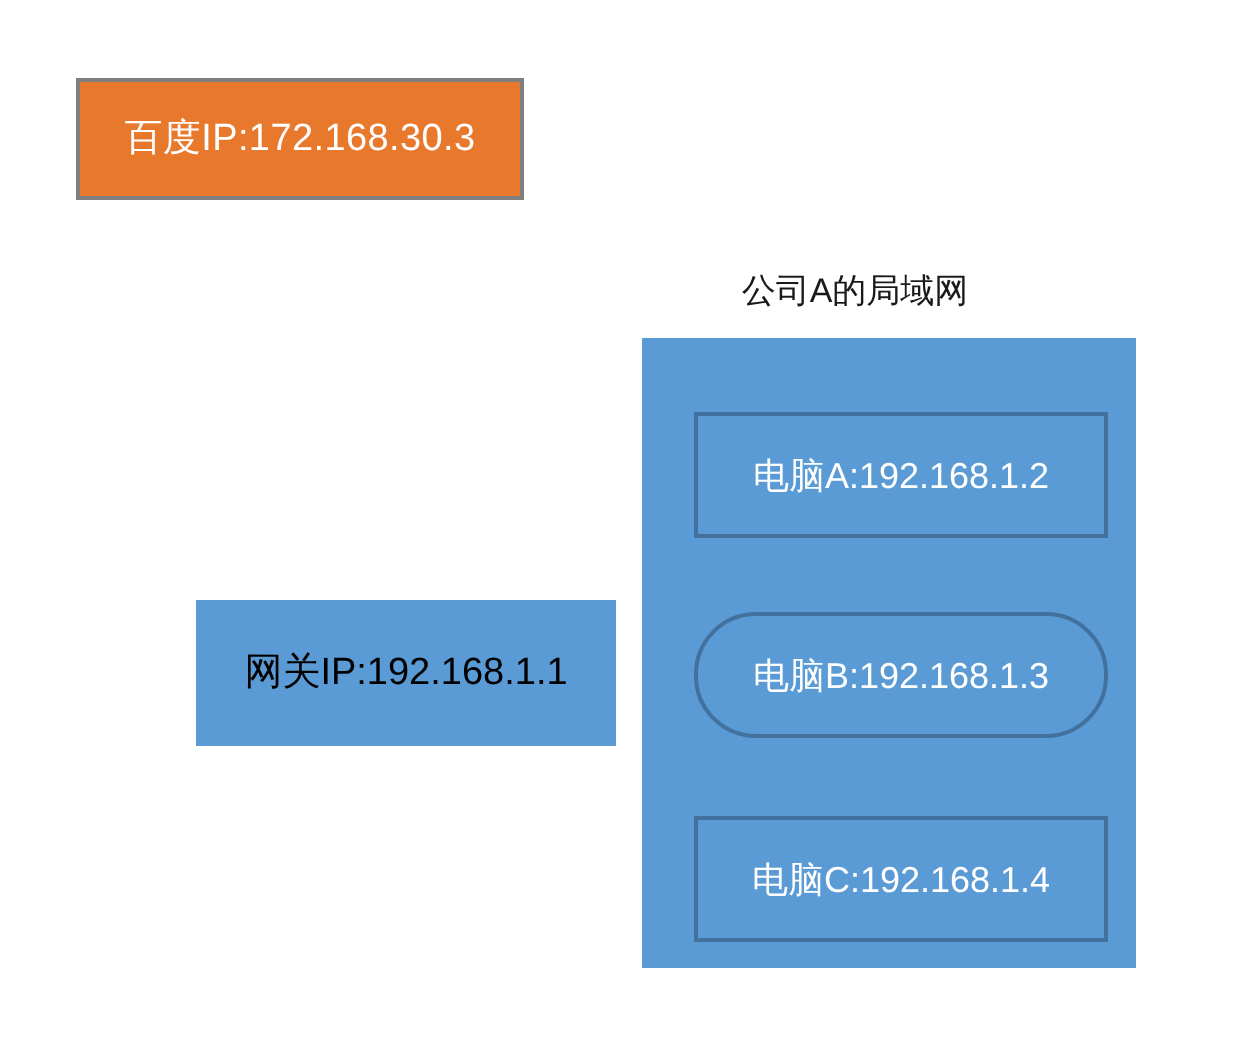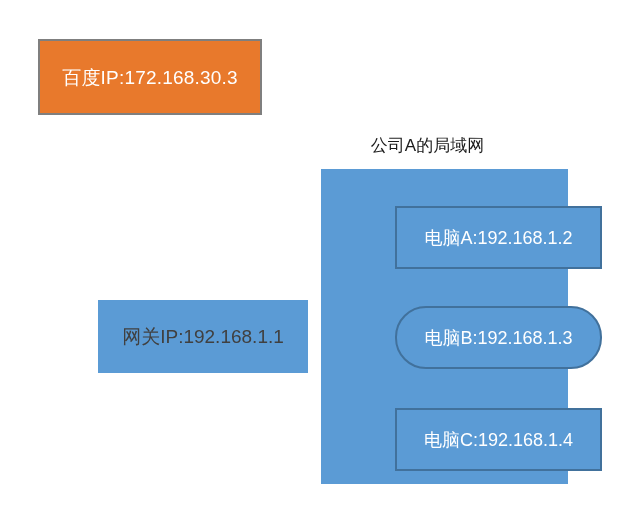--- a/index.html
+++ b/index.html
@@ -20,21 +20,21 @@
     height: 524px;
     background: #ffffff;
   }
 
   
   .node-baidu {
     position: absolute;
     left: 38px;
     top: 39px;
     width: 224px;
-    height: 76px;
+    height: 61px;
     box-sizing: border-box;
     background: #E8792C;
     border: 2px solid #7F7F7F;
     display: flex;
     align-items: center;
     justify-content: center;
   }
   .node-baidu .node-label {
     color: #ffffff;
     font-size: 19px;
@@ -51,21 +51,21 @@
     width: 210px;
     height: 73px;
     box-sizing: border-box;
     background: #5B9BD5;
     border: 2px solid #5B9BD5;
     display: flex;
     align-items: center;
     justify-content: center;
   }
   .node-gateway .node-label {
-    color: #404040;
+    color: #000000;
     font-size: 19px;
     line-height: 1;
     white-space: nowrap;
   }
 
   
   .lan-title {
     position: absolute;
     left: 304px;
     top: 137px;
@@ -94,21 +94,20 @@
     position: absolute;
     left: 25px;
     width: 207px;
     height: 63px;
     box-sizing: border-box;
     background: #5B9BD5;
     border: 2px solid #41719C;
     display: flex;
     align-items: center;
     justify-content: center;
-    margin-left: 48px;
   }
   .node-computer .node-label {
     color: #ffffff;
     font-size: 18px;
     line-height: 1;
     white-space: nowrap;
   }
   .node-computer.pos-0 { top: 36px; }
   .node-computer.pos-1 { top: 136px; border-radius: 31px; }
   .node-computer.pos-2 { top: 238px; }

